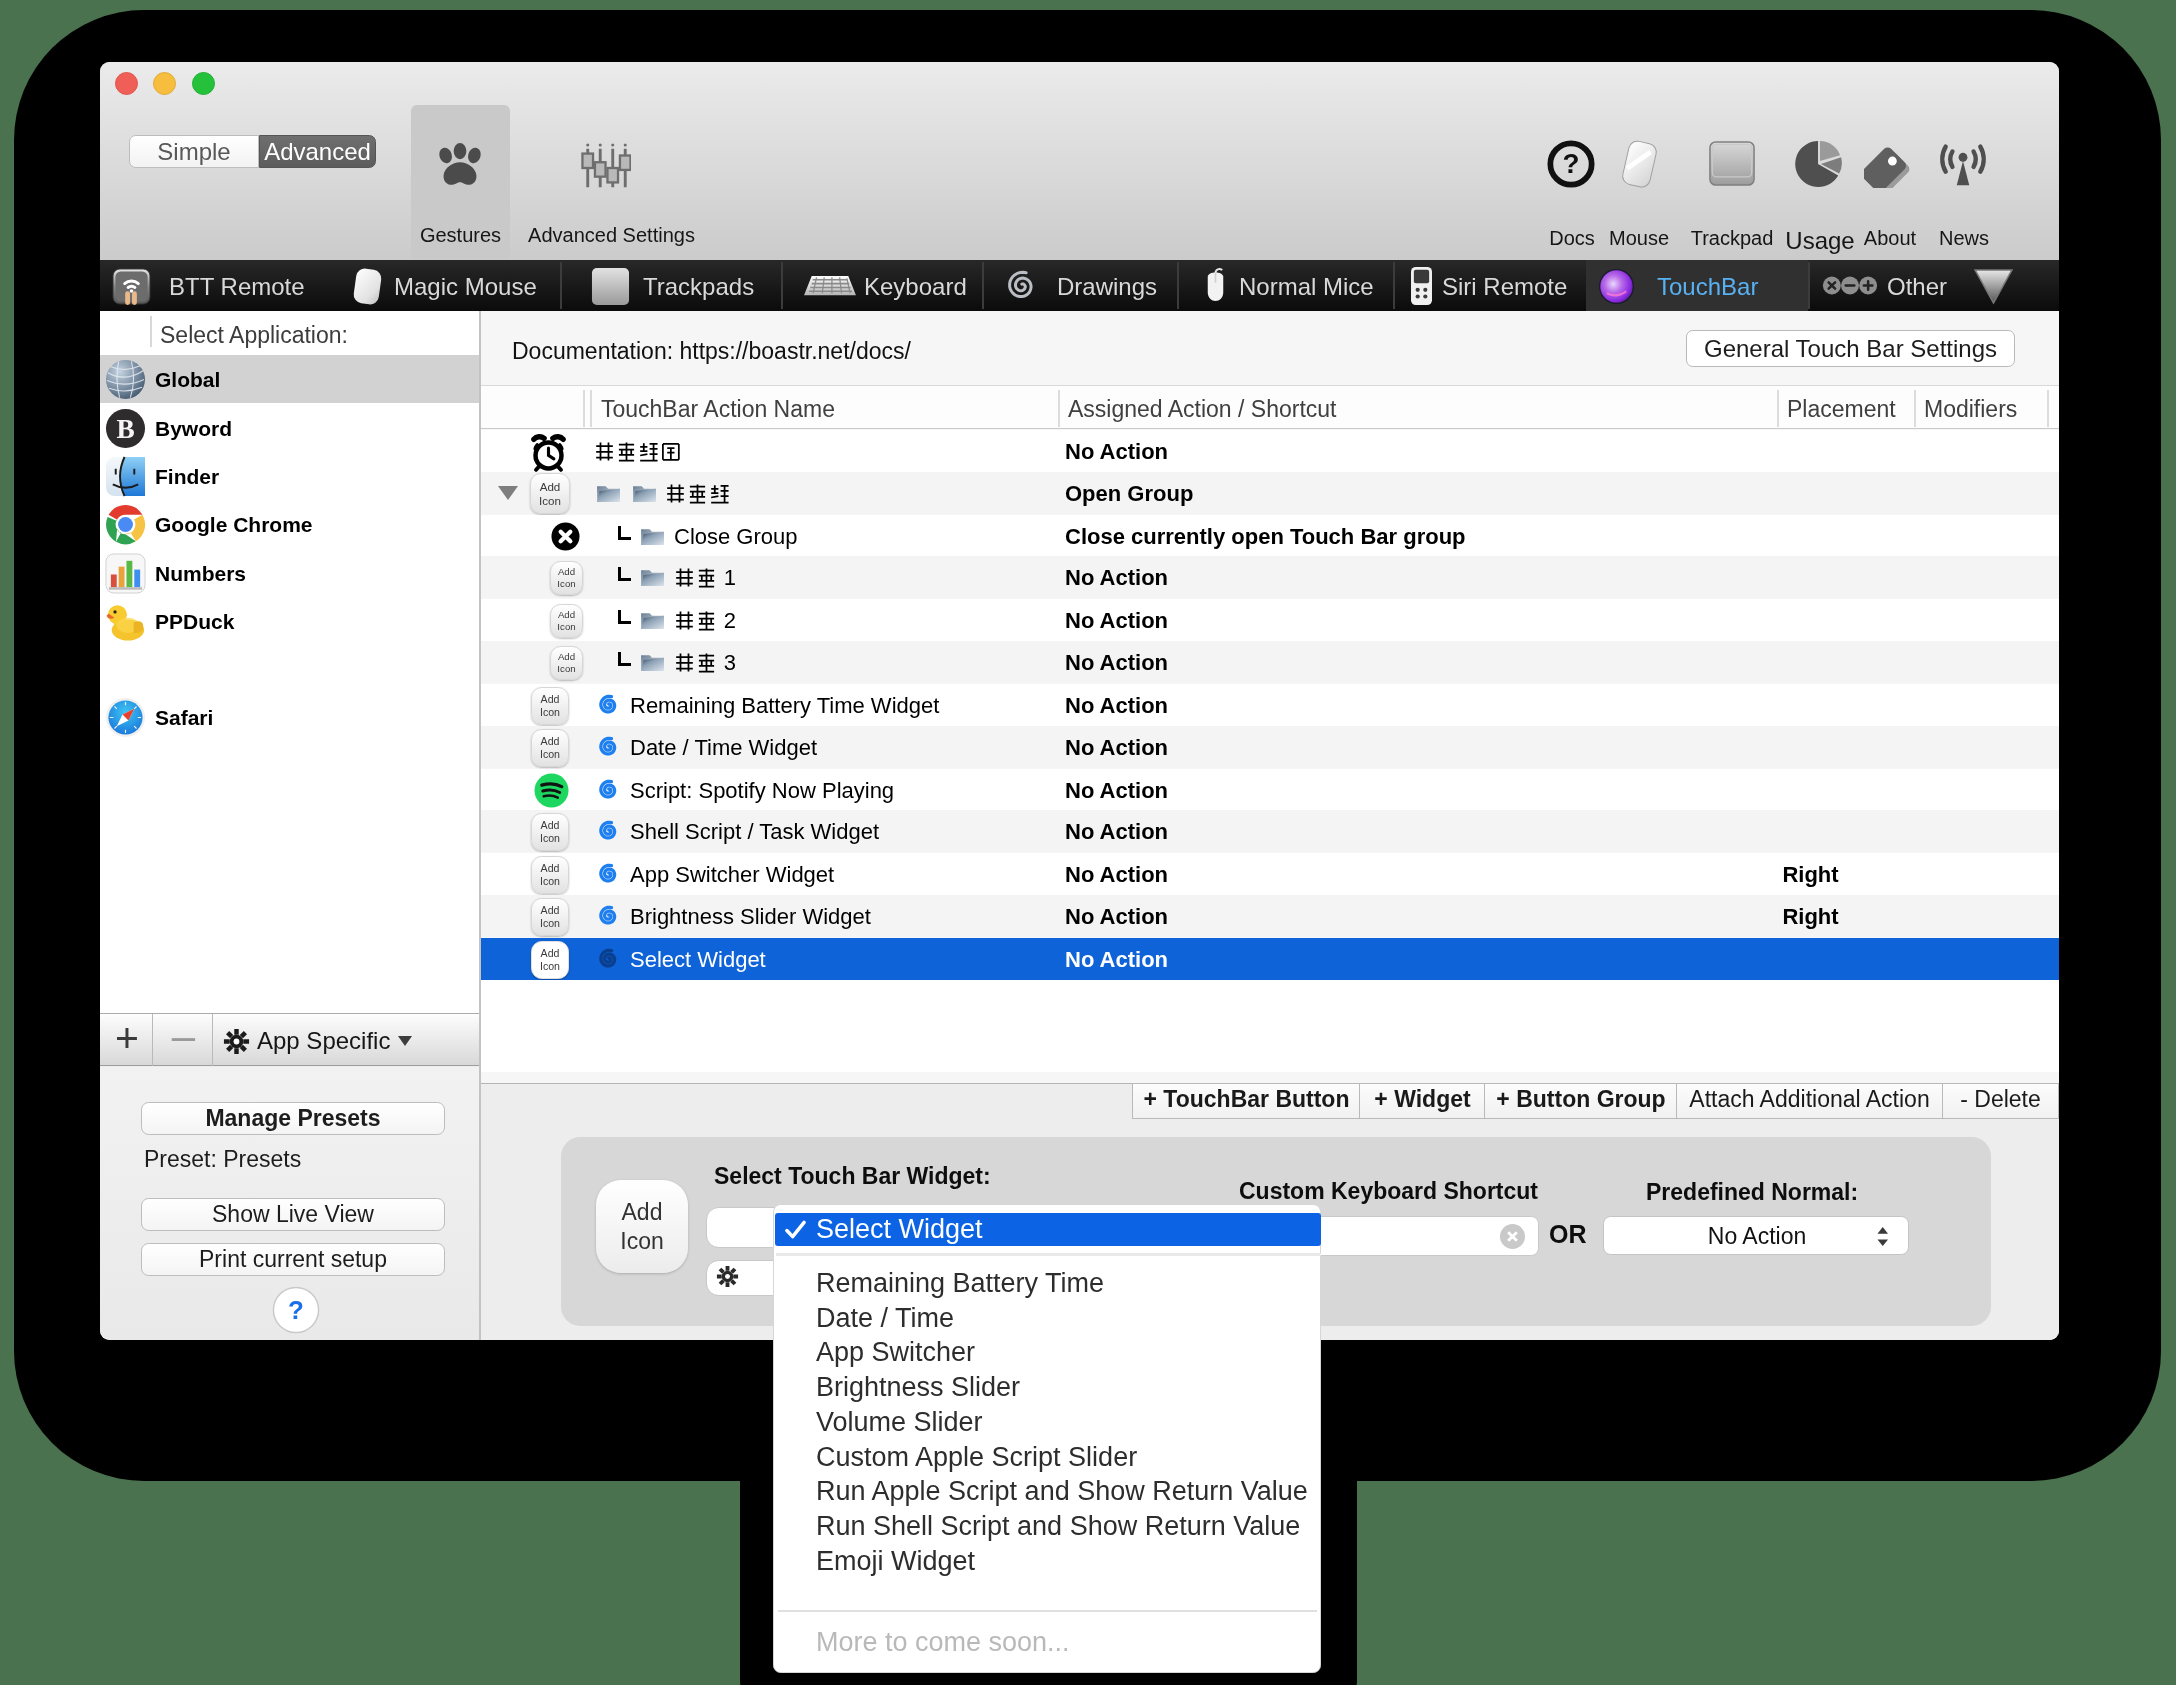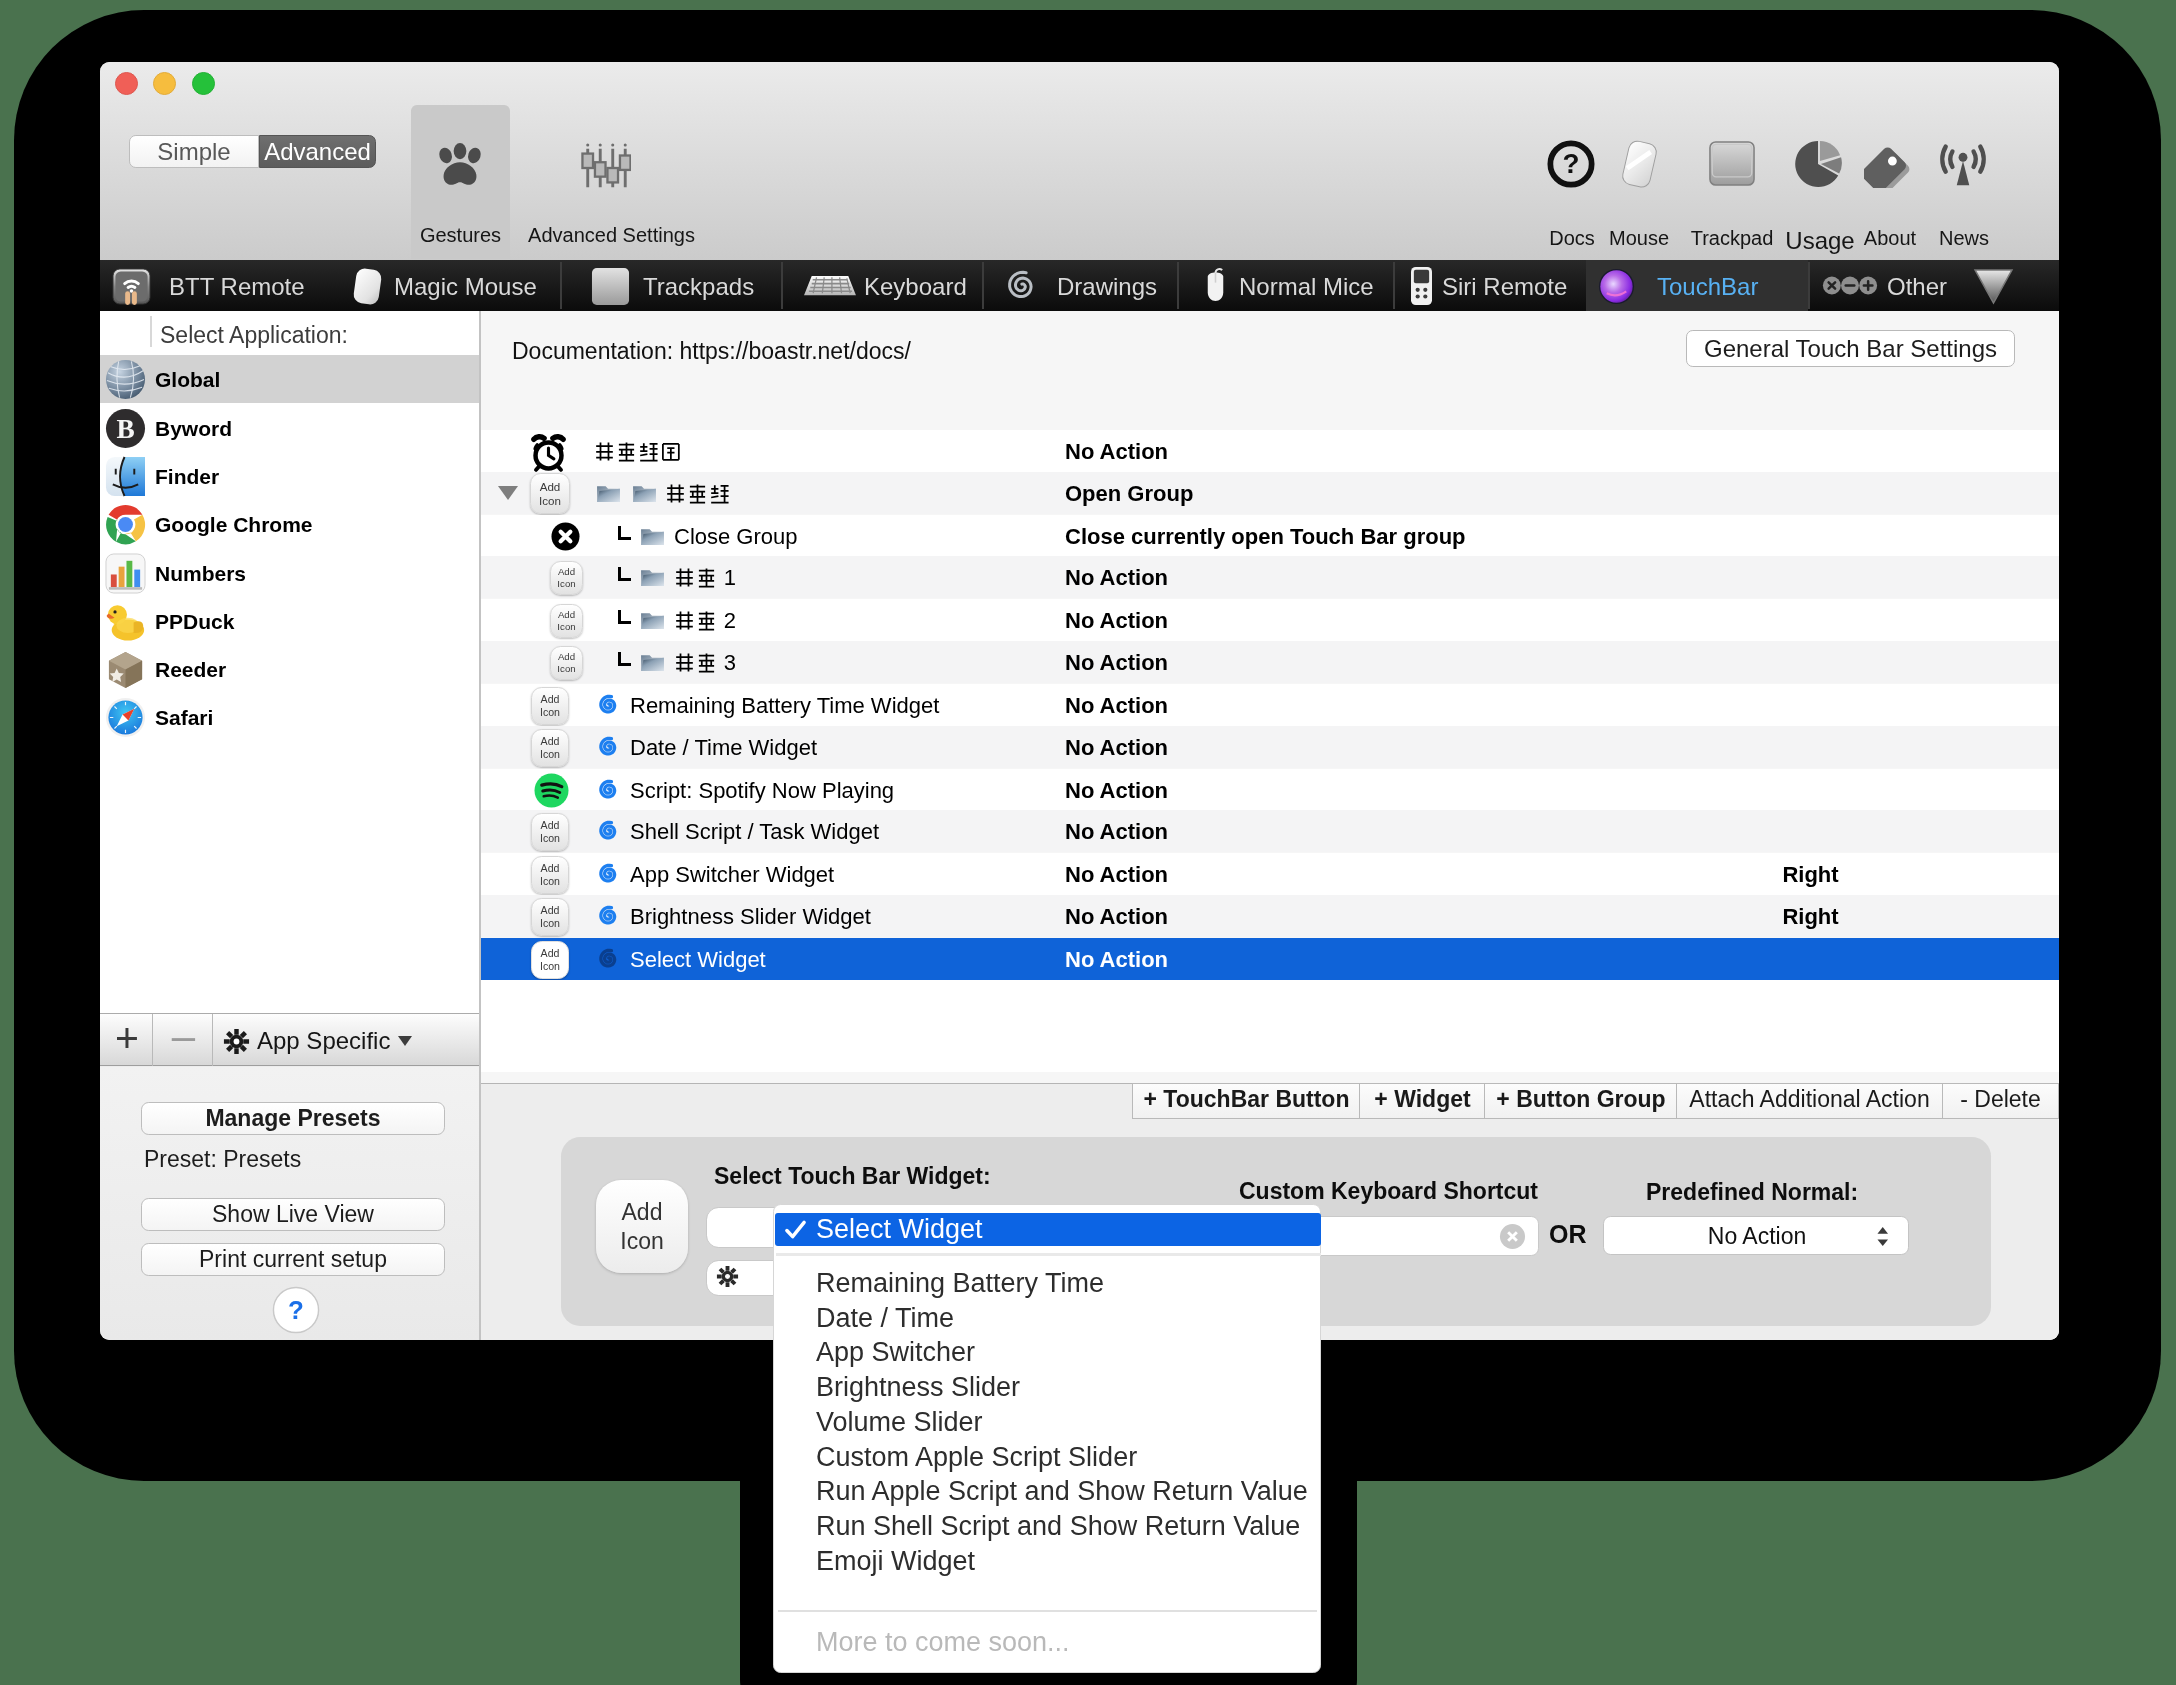--- a/index.html
+++ b/index.html
@@ -348,31 +348,20 @@
 <ellipse cx="24" cy="30" rx="17" ry="11" fill="#f5c32b"></ellipse>
 <circle cx="13" cy="14" r="10" fill="#f8cb31"></circle>
 <ellipse cx="24" cy="25" rx="12" ry="8" fill="#fbd74e" opacity="0.7"></ellipse>
 <path d="M4 13 Q 0 15 3 17 Q 6 19 10 17 Z" fill="#e86a2a"></path>
 <circle cx="10.5" cy="11" r="1.7" fill="#231f20"></circle>
 <path d="M30 22 Q 41 18 40 28 Q 38 34 30 33 Z" fill="#eab425"></path>
 </g>
           </svg></span>
         <span class="appname">PPDuck</span>
       </div>
-    <div class="abs approw" style="top:334px">
-        <span class="appico"><svg width="41" height="41" viewBox="0 0 42 42">
-            <g>
-<path d="M21 3 L38 12 L38 31 L21 40 L4 31 L4 12 Z" fill="#9b8a72"></path>
-<path d="M21 3 L38 12 L21 21 L4 12 Z" fill="#b3a48c"></path>
-<path d="M21 21 L38 12 L38 31 L21 40 Z" fill="#857459"></path>
-<path d="M12 20 l2.2 4.5 5 .7 -3.6 3.5 .9 5 -4.5 -2.4 -4.5 2.4 .9 -5 -3.6 -3.5 5 -.7 Z" fill="#f0ece4"></path>
-</g>
-          </svg></span>
-        <span class="appname">Reeder</span>
-      </div>
     <div class="abs approw" style="top:382px">
         <span class="appico"><svg width="41" height="41" viewBox="0 0 42 42">
             <defs>
               <radialGradient id="sfg" cx="0.5" cy="0.35" r="0.8">
 <stop offset="0" stop-color="#3fc6f2"></stop>
                 <stop offset="1" stop-color="#1268d8"></stop>
               </radialGradient>
             </defs>
 <circle cx="21" cy="21" r="20" fill="#f0f0f0"></circle>
 <circle cx="21" cy="21" r="17.5" fill="url(#sfg)"></circle>
@@ -409,20 +398,32 @@
     <div class="abs sbtn" style="top:176px">Print current setup</div>
     <div class="abs" style="left:172px;top:219px"><svg width="48" height="48" viewBox="0 0 50 50">
           <circle cx="25" cy="25" r="23.5" fill="#fff" stroke="#c9c9c9" stroke-width="1.5"></circle>
 <text x="25" y="34" font-family="Liberation Sans" font-size="27" font-weight="bold" fill="#1a6fe8" text-anchor="middle">?</text>
         </svg></div>
   </div>
   <div class="abs" id="sidesep"></div>
   <div class="abs" id="main">
     <div class="abs" id="doc">Documentation: https://boastr.net/docs/</div>
     <div class="abs" id="gtbs">General Touch Bar Settings</div>
+    <div class="abs" id="thead">
+      <div class="hsep" style="left:102px"></div>
+        <div class="hsep" style="left:109px"></div>
+      <div class="hsep" style="left:577px"></div>
+        <div class="hsep" style="left:1296px"></div>
+      <div class="hsep" style="left:1433px"></div>
+        <div class="hsep" style="left:1566px"></div>
+      <div class="htxt" style="left:120px">TouchBar Action Name</div>
+      <div class="htxt" style="left:587px">Assigned Action / Shortcut</div>
+      <div class="htxt" style="left:1306px">Placement</div>
+      <div class="htxt" style="left:1443px">Modifiers</div>
+    </div>
 <div class="abs row" style="top:119px;height:42px">
         <div class="abs" style="left:47px;top:2.9px"><svg width="41" height="39" viewBox="0 0 42 40">
             <g stroke="#000" fill="none">
 <circle cx="21" cy="23" r="13.3" stroke-width="4.6"></circle>
 <path d="M6 6.5 A 7.5 7.5 0 0 1 16.5 5.5" stroke-width="5.5" stroke-linecap="round"></path>
 <path d="M36 6.5 A 7.5 7.5 0 0 0 25.5 5.5" stroke-width="5.5" stroke-linecap="round"></path>
 <path d="M9.5 12.5 A 14 14 0 0 0 7.5 16" stroke-width="4" stroke-linecap="round"></path>
 <path d="M32.5 12.5 A 14 14 0 0 1 34.5 16" stroke-width="4" stroke-linecap="round"></path>
 <path d="M21 15.5 v7.5 l5.5 3.5" stroke-width="3.2" stroke-linecap="round"></path>
 <path d="M11.5 34 l-3.2 3.8 M30.5 34 l3.2 3.8" stroke-width="4" stroke-linecap="round"></path>

